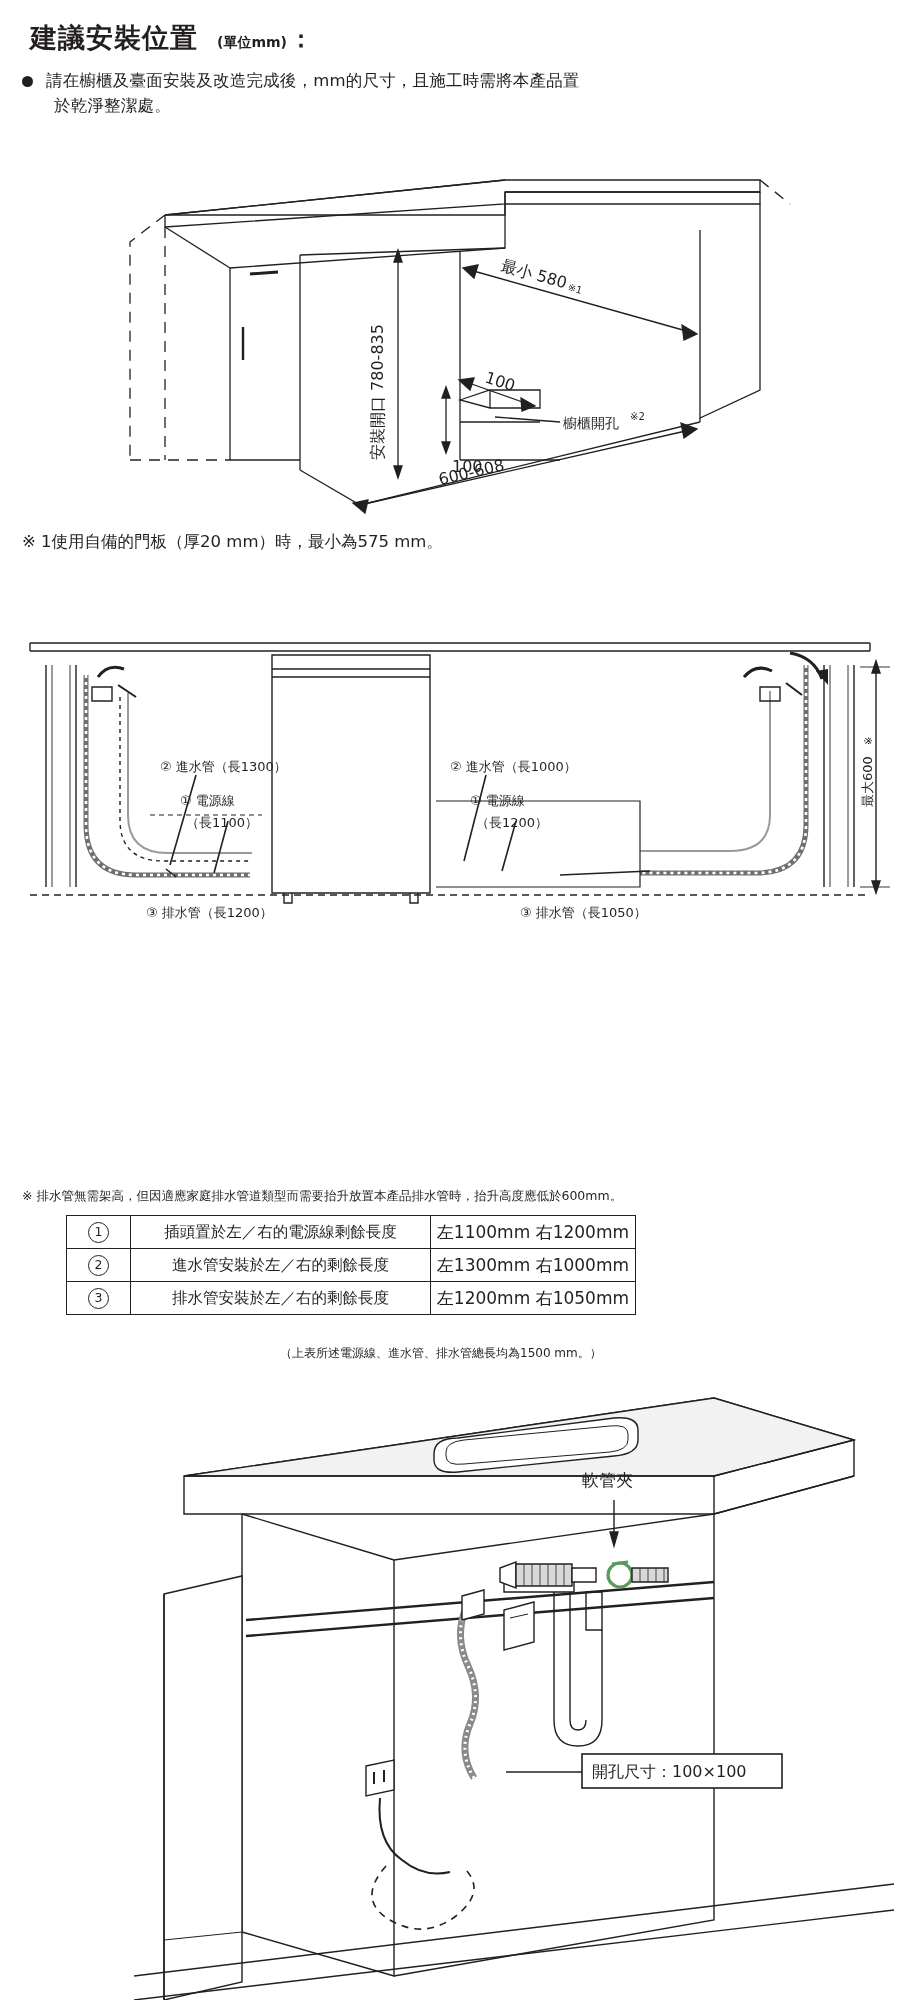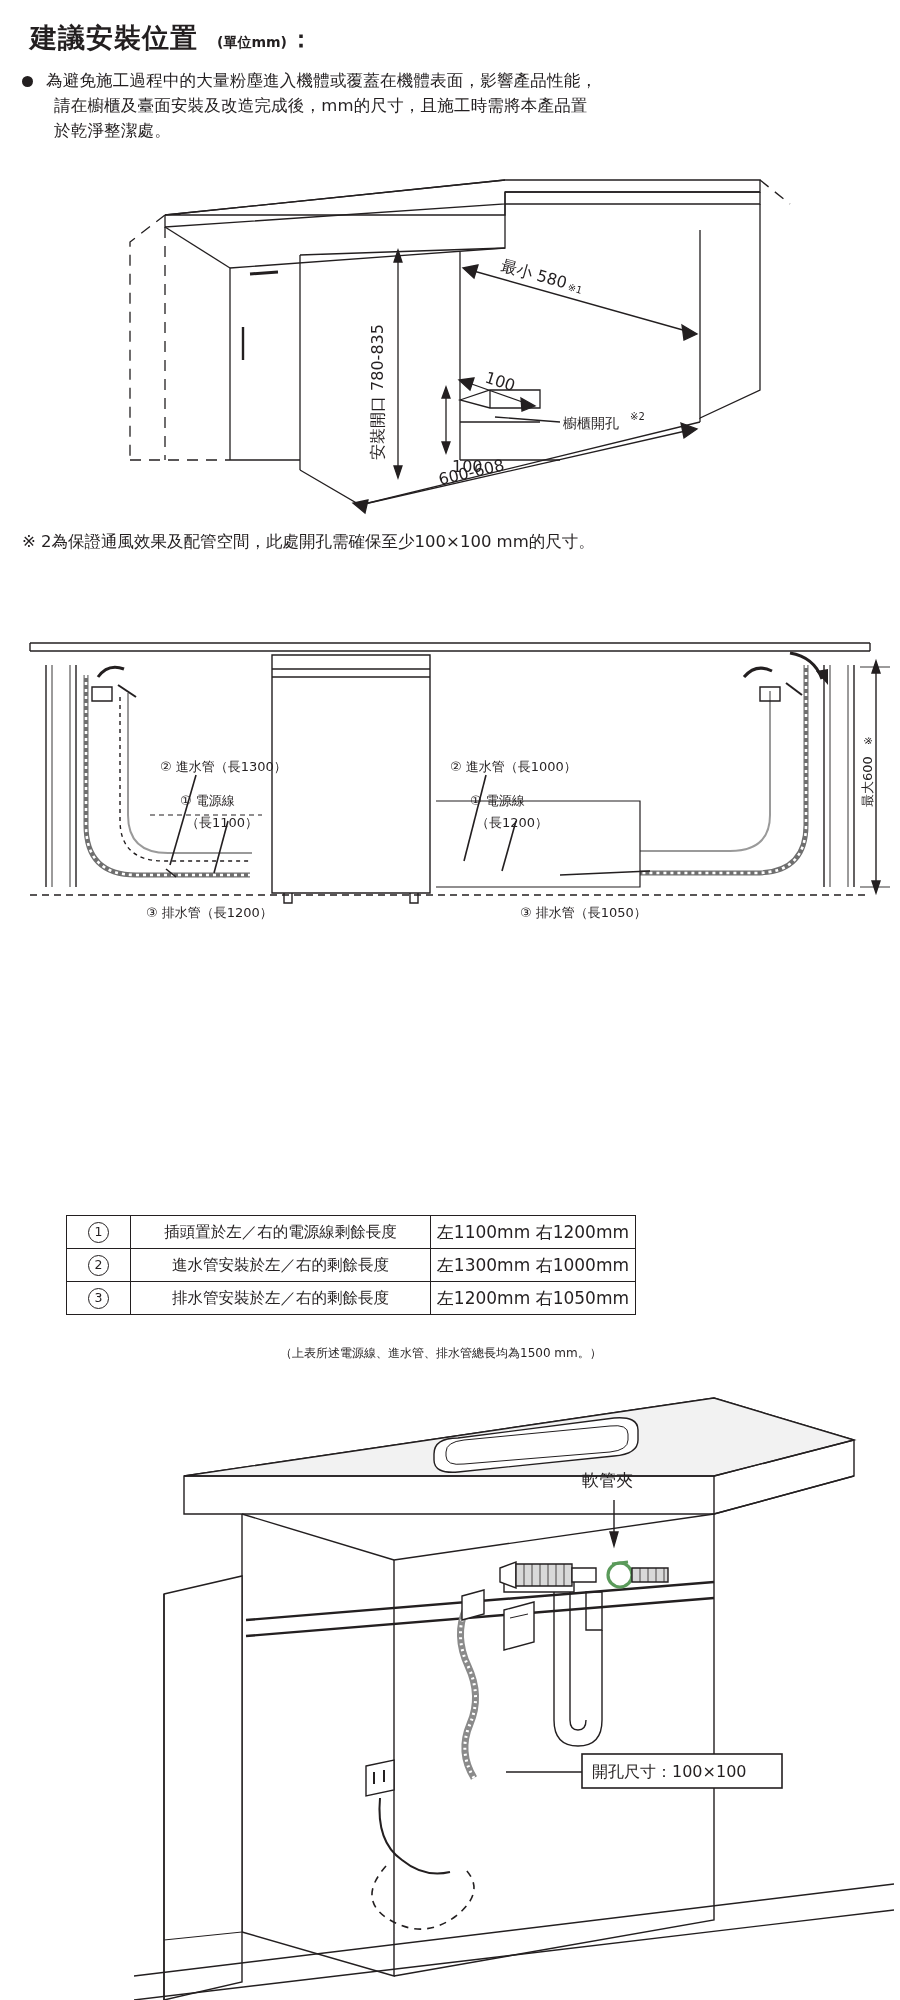--- a/index.html
+++ b/index.html
@@ -91,21 +91,20 @@
 
   <div class="title-row">
     <span class="title-main">建議安裝位置</span>
     <span class="title-unit">(單位mm)</span>
     <span class="title-colon">：</span>
   </div>
 
   <div class="bullet-block">
     <div class="bullet-dot"></div>
     <div class="bullet-text">
-      <div>為避免施工過程中的大量粉塵進入機體或覆蓋在機體表面，影響產品性能，</div>
       <div>請在櫥櫃及臺面安裝及改造完成後，mm的尺寸，且施工時需將本產品置</div>
       <div>於乾淨整潔處。</div>
     </div>
   </div>
 
   <div class="dia1">
     <svg width="900" height="360" viewBox="0 0 900 360">
       <g fill="none" stroke="#231f20" stroke-width="1.3">
 
         <path d="M165,55 L505,20 L760,20 L760,32 L505,32 L505,55 Z" fill="#ffffff"></path>
@@ -183,21 +182,21 @@
       <g stroke="#231f20" stroke-width="1.3" fill="none">
         <path d="M360,345 L690,270"></path>
         <path d="M368,340 L353,343 L365,353 Z" fill="#231f20"></path>
         <path d="M681,263 L697,269 L684,278 Z" fill="#231f20"></path>
       </g>
       <text class="lbl-dim" transform="translate(440,325) rotate(-13)">600-608</text>
     </svg>
   </div>
 
   <div class="notes1">
-    <div class="nline">※ 2為保證通風效果及配管空間，此處開孔需確保至少100×100 mm的尺寸。</div>
+    <div class="nline">※ 1使用自備的門板（厚20 mm）時，最小為575 mm。</div>
   </div>
 
   <div class="dia2">
     <svg width="900" height="320" viewBox="0 0 900 320">
       <g fill="none" stroke="#231f20" stroke-width="1.4">
 
         <path d="M30,18 L870,18"></path>
         <path d="M30,26 L870,26"></path>
         <path d="M30,18 L30,26"></path>
         <path d="M870,18 L870,26"></path>
@@ -269,20 +268,21 @@
       <text class="lbl" x="450" y="146" font-size="14.5">② 進水管（長1000）</text>
       <text class="lbl" x="470" y="180" font-size="14.5">① 電源線</text>
       <text class="lbl" x="476" y="202" font-size="14.5">（長1200）</text>
       <text class="lbl" x="520" y="292" font-size="14.5">③ 排水管（長1050）</text>
 
       <text class="lbl" transform="translate(872,182) rotate(-90)" font-size="13.5">最大600</text>
       <text class="lbl-sm" transform="translate(872,120) rotate(-90)">※</text>
     </svg>
   </div>
 
+  <div class="note2">※ 排水管無需架高，但因適應家庭排水管道類型而需要抬升放置本產品排水管時，抬升高度應低於600mm。</div>
 
   <table class="tbl">
     <tbody>
       <tr>
         <td class="c1">
           <span class="circnum">1</span>
         </td>
         <td class="c2">插頭置於左／右的電源線剩餘長度</td>
         <td class="c3">左1100mm  右1200mm</td>
       </tr>

